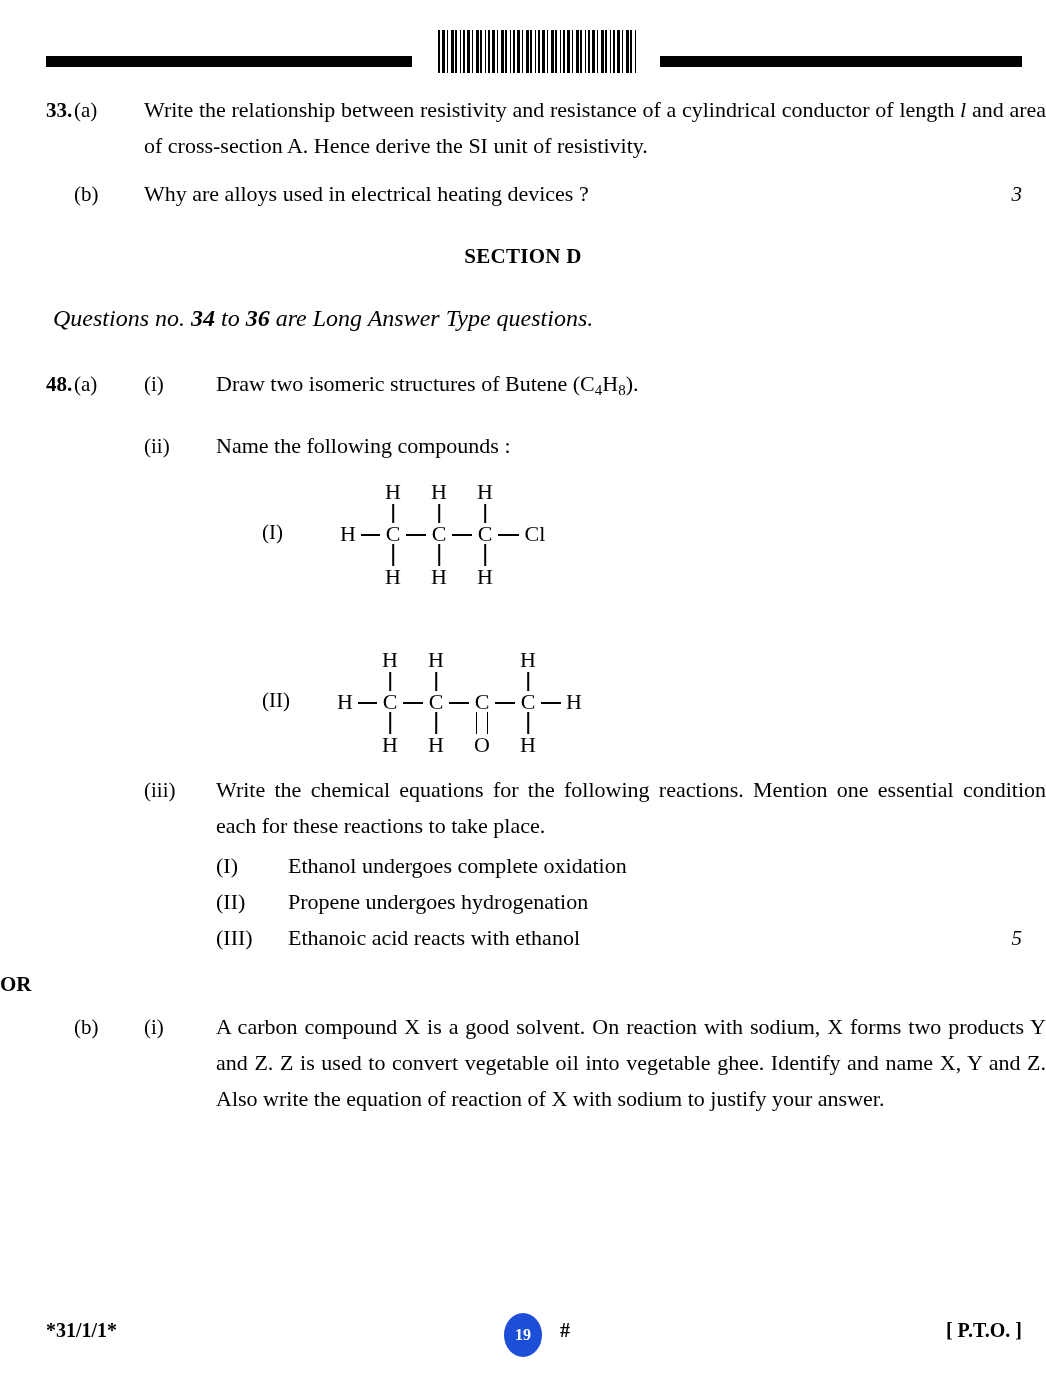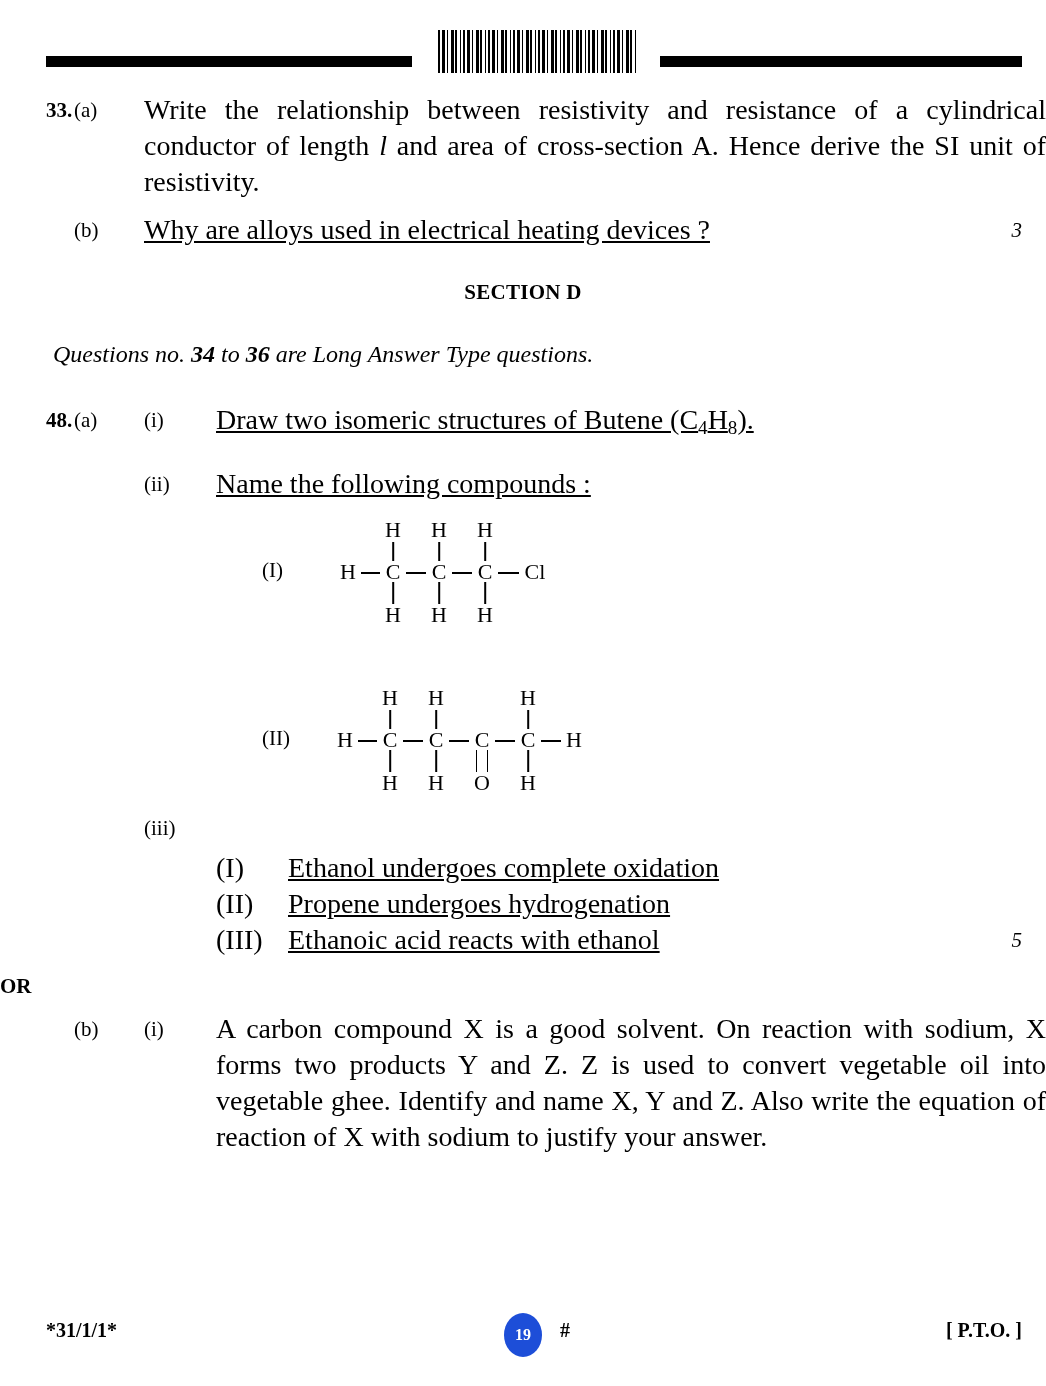--- a/index.html
+++ b/index.html
@@ -74,26 +74,26 @@
     line-height: 36px;
   }
   .col-roman {
     width: 72px;
     flex: 0 0 72px;
     font-size: 21px;
     line-height: 36px;
   }
   .col-text {
     flex: 1 1 auto;
-    font-size: 28px;
+    font-size: 22px;
     line-height: 36px;
     text-align: justify;
     text-justify: inter-word;
   }
-  .col-text.nojust { text-align: left; text-decoration: underline; }
+  .col-text.nojust { text-align: left; }
 
   .marks {
     position: absolute;
     right: 24px;
     font-style: italic;
     font-size: 21px;
     line-height: 36px;
   }
 
   sub { font-size: 0.68em; vertical-align: -0.28em; }
@@ -304,20 +304,21 @@
       <span class="atom" style="left:102px; top:99px;">H</span>
       <span class="atom" style="left:148px; top:99px;">O</span>
       <span class="atom" style="left:194px; top:99px;">H</span>
     </div>
   </div>
 
   <div class="qrow" style="margin-top:18px;">
     <div class="col-num"></div>
     <div class="col-alpha"></div>
     <div class="col-roman">(iii)</div>
+    <div class="col-text">Write the chemical equations for the following reactions. Mention one essential condition each for these reactions to take place.</div>
   </div>
 
   <div class="qrow" style="margin-top:4px;">
     <div class="col-num"></div>
     <div class="col-alpha"></div>
     <div class="col-roman"></div>
     <div class="col-text nojust">
       <span style="display:inline-block; width:72px;">(I)</span><span>Ethanol undergoes complete oxidation</span>
     </div>
   </div>

